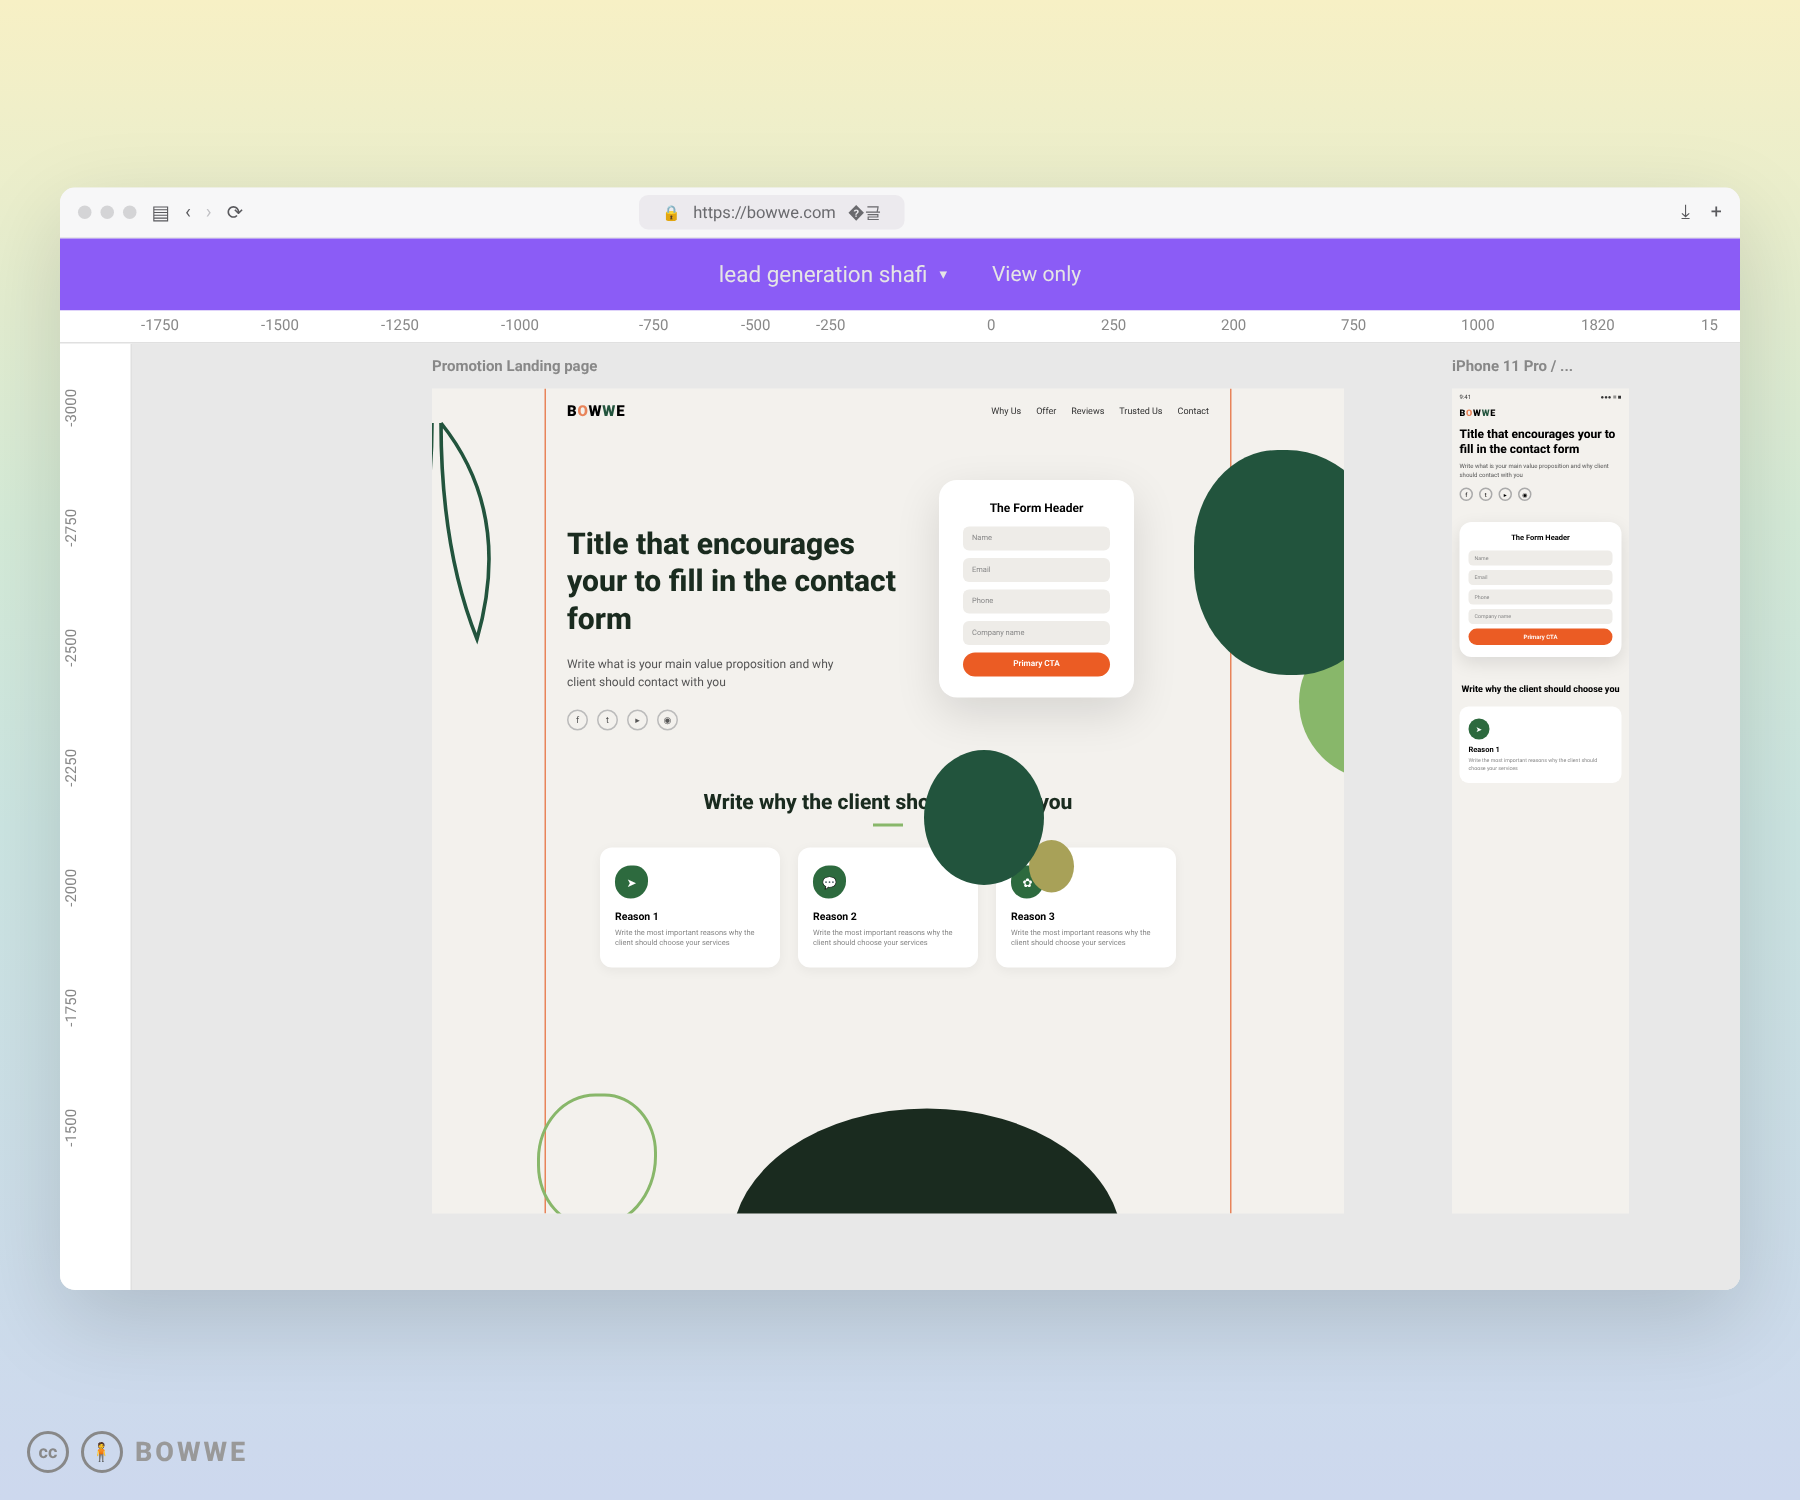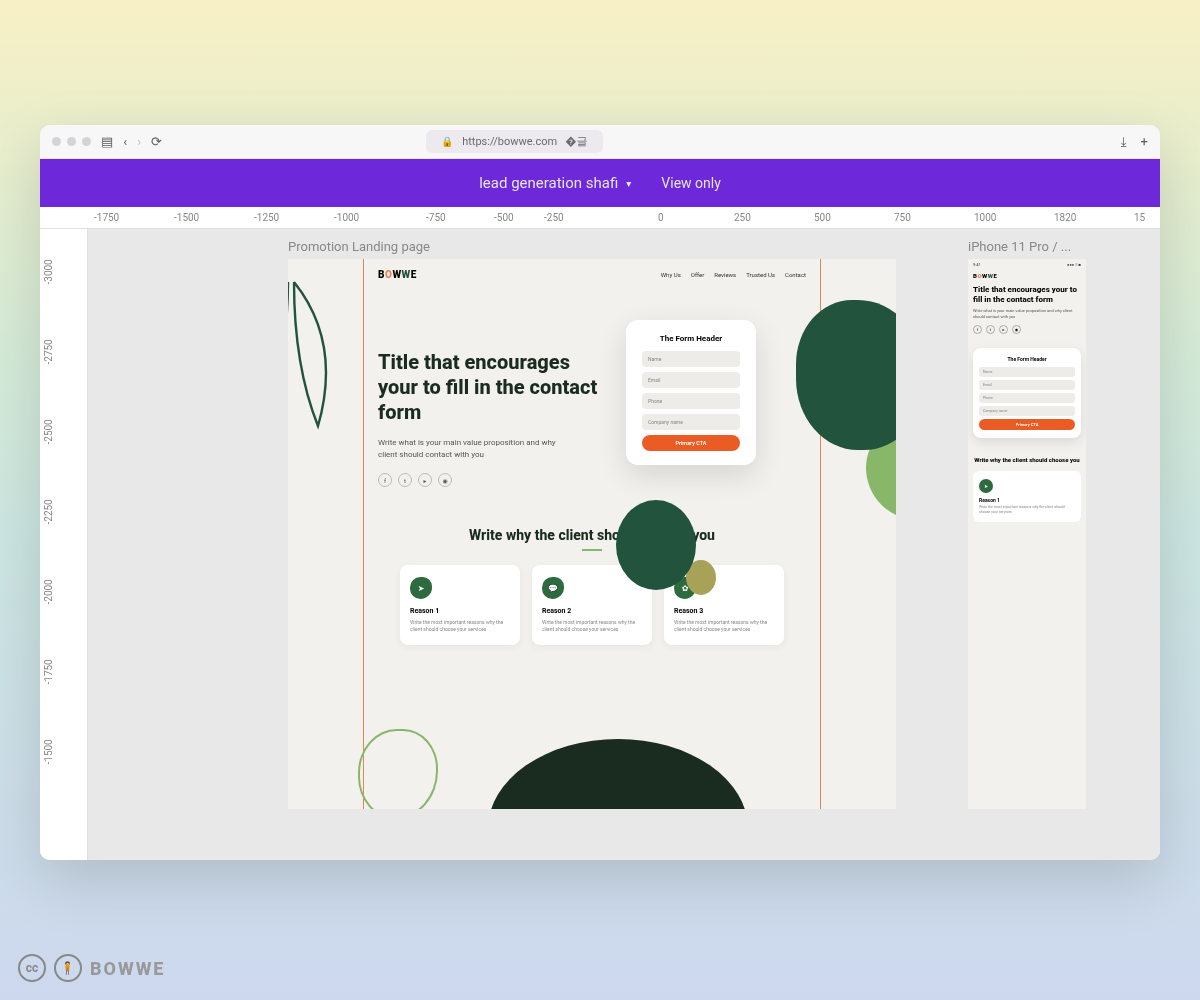--- a/index.html
+++ b/index.html
@@ -10,36 +10,36 @@
 .toolbar { height:34px; background:#f7f7f8; display:flex; align-items:center; padding:0 12px; gap:10px; border-bottom:1px solid #e5e5e8; }
 .dots { display:flex; gap:6px; }
 .dot { width:9px; height:9px; border-radius:50%; background:#d4d4d6; }
 .tb-icon { color:#5a5a5e; font-size:13px; cursor:pointer; }
 .tb-icon.disabled { color:#c0c0c4; }
 .address { margin:0 auto; display:flex; align-items:center; gap:8px; background:#eceaee; padding:4px 16px; border-radius:6px; font-size:11px; color:#6a6a6e; }
 .address .lock { font-size:10px; }
 .tb-right { margin-left:auto; display:flex; gap:14px; }
 
 
-.header { height:48px; background:#6d28d9; display:flex; align-items:center; justify-content:center; gap:30px; color:#e5e5e5; font-size:15px; }
+.header { height:48px; background:#8b5cf6; display:flex; align-items:center; justify-content:center; gap:30px; color:#e5e5e5; font-size:15px; }
 .header .title-wrap { display:flex; align-items:center; gap:8px; }
 .header .view-only { font-size:14px; }
 
 
 .ruler-h { height:22px; background:#fff; display:flex; align-items:center; position:relative; font-size:10px; color:#888; border-bottom:1px solid #e0e0e0; }
 .ruler-h span { position:absolute; }
 
 
 .canvas-wrap { flex:1; display:flex; background:#e8e8e8; position:relative; overflow:hidden; }
 .ruler-v { width:48px; background:#fff; border-right:1px solid #e0e0e0; position:relative; font-size:10px; color:#888; }
 .ruler-v span { position:absolute; left:8px; transform:rotate(-90deg); transform-origin:left center; }
 .canvas { flex:1; position:relative; background:#e8e8e8; }
 
 
-.frame-label { position:absolute; font-size:13px; color:#888; }
+.frame-label { position:absolute; font-size:10px; color:#888;font-weight:bold; }
 .frame-desktop { position:absolute; top:30px; left:200px; width:608px; height:550px; background:#f3f1ed; overflow:hidden; }
 .frame-mobile { position:absolute; top:30px; left:880px; width:118px; height:550px; background:#f3f1ed; overflow:hidden; }
 .guide { position:absolute; top:0; bottom:0; width:1px; background:#e8845a; }
 
 
 .d-nav { display:flex; align-items:center; justify-content:space-between; padding:10px 90px 0 90px; font-size:7px; }
 .logo { font-weight:900; font-size:10px; letter-spacing:.5px; }
 .logo .o1{color:#e8845a;} .logo .o2{color:#22543d;}
 .d-nav-links { display:flex; gap:10px; font-size:6px; color:#333; }
 .hero { display:flex; padding:30px 90px 20px 90px; position:relative; gap:20px; }
@@ -131,21 +131,21 @@
   <div class="ruler-h">
     <span style="left:54px">-1750</span>
     <span style="left:134px">-1500</span>
     <span style="left:214px">-1250</span>
     <span style="left:294px">-1000</span>
     <span style="left:386px">-750</span>
     <span style="left:454px">-500</span>
     <span style="left:504px">-250</span>
     <span style="left:618px">0</span>
     <span style="left:694px">250</span>
-    <span style="left:774px">500</span>
+    <span style="left:774px">200</span>
     <span style="left:854px">750</span>
     <span style="left:934px">1000</span>
     <span style="left:1014px">1820</span>
     <span style="left:1094px">15</span>
   </div>
 
   <div class="canvas-wrap">
     <div class="ruler-v">
       <span style="top:50px">-3000</span>
       <span style="top:130px">-2750</span>

